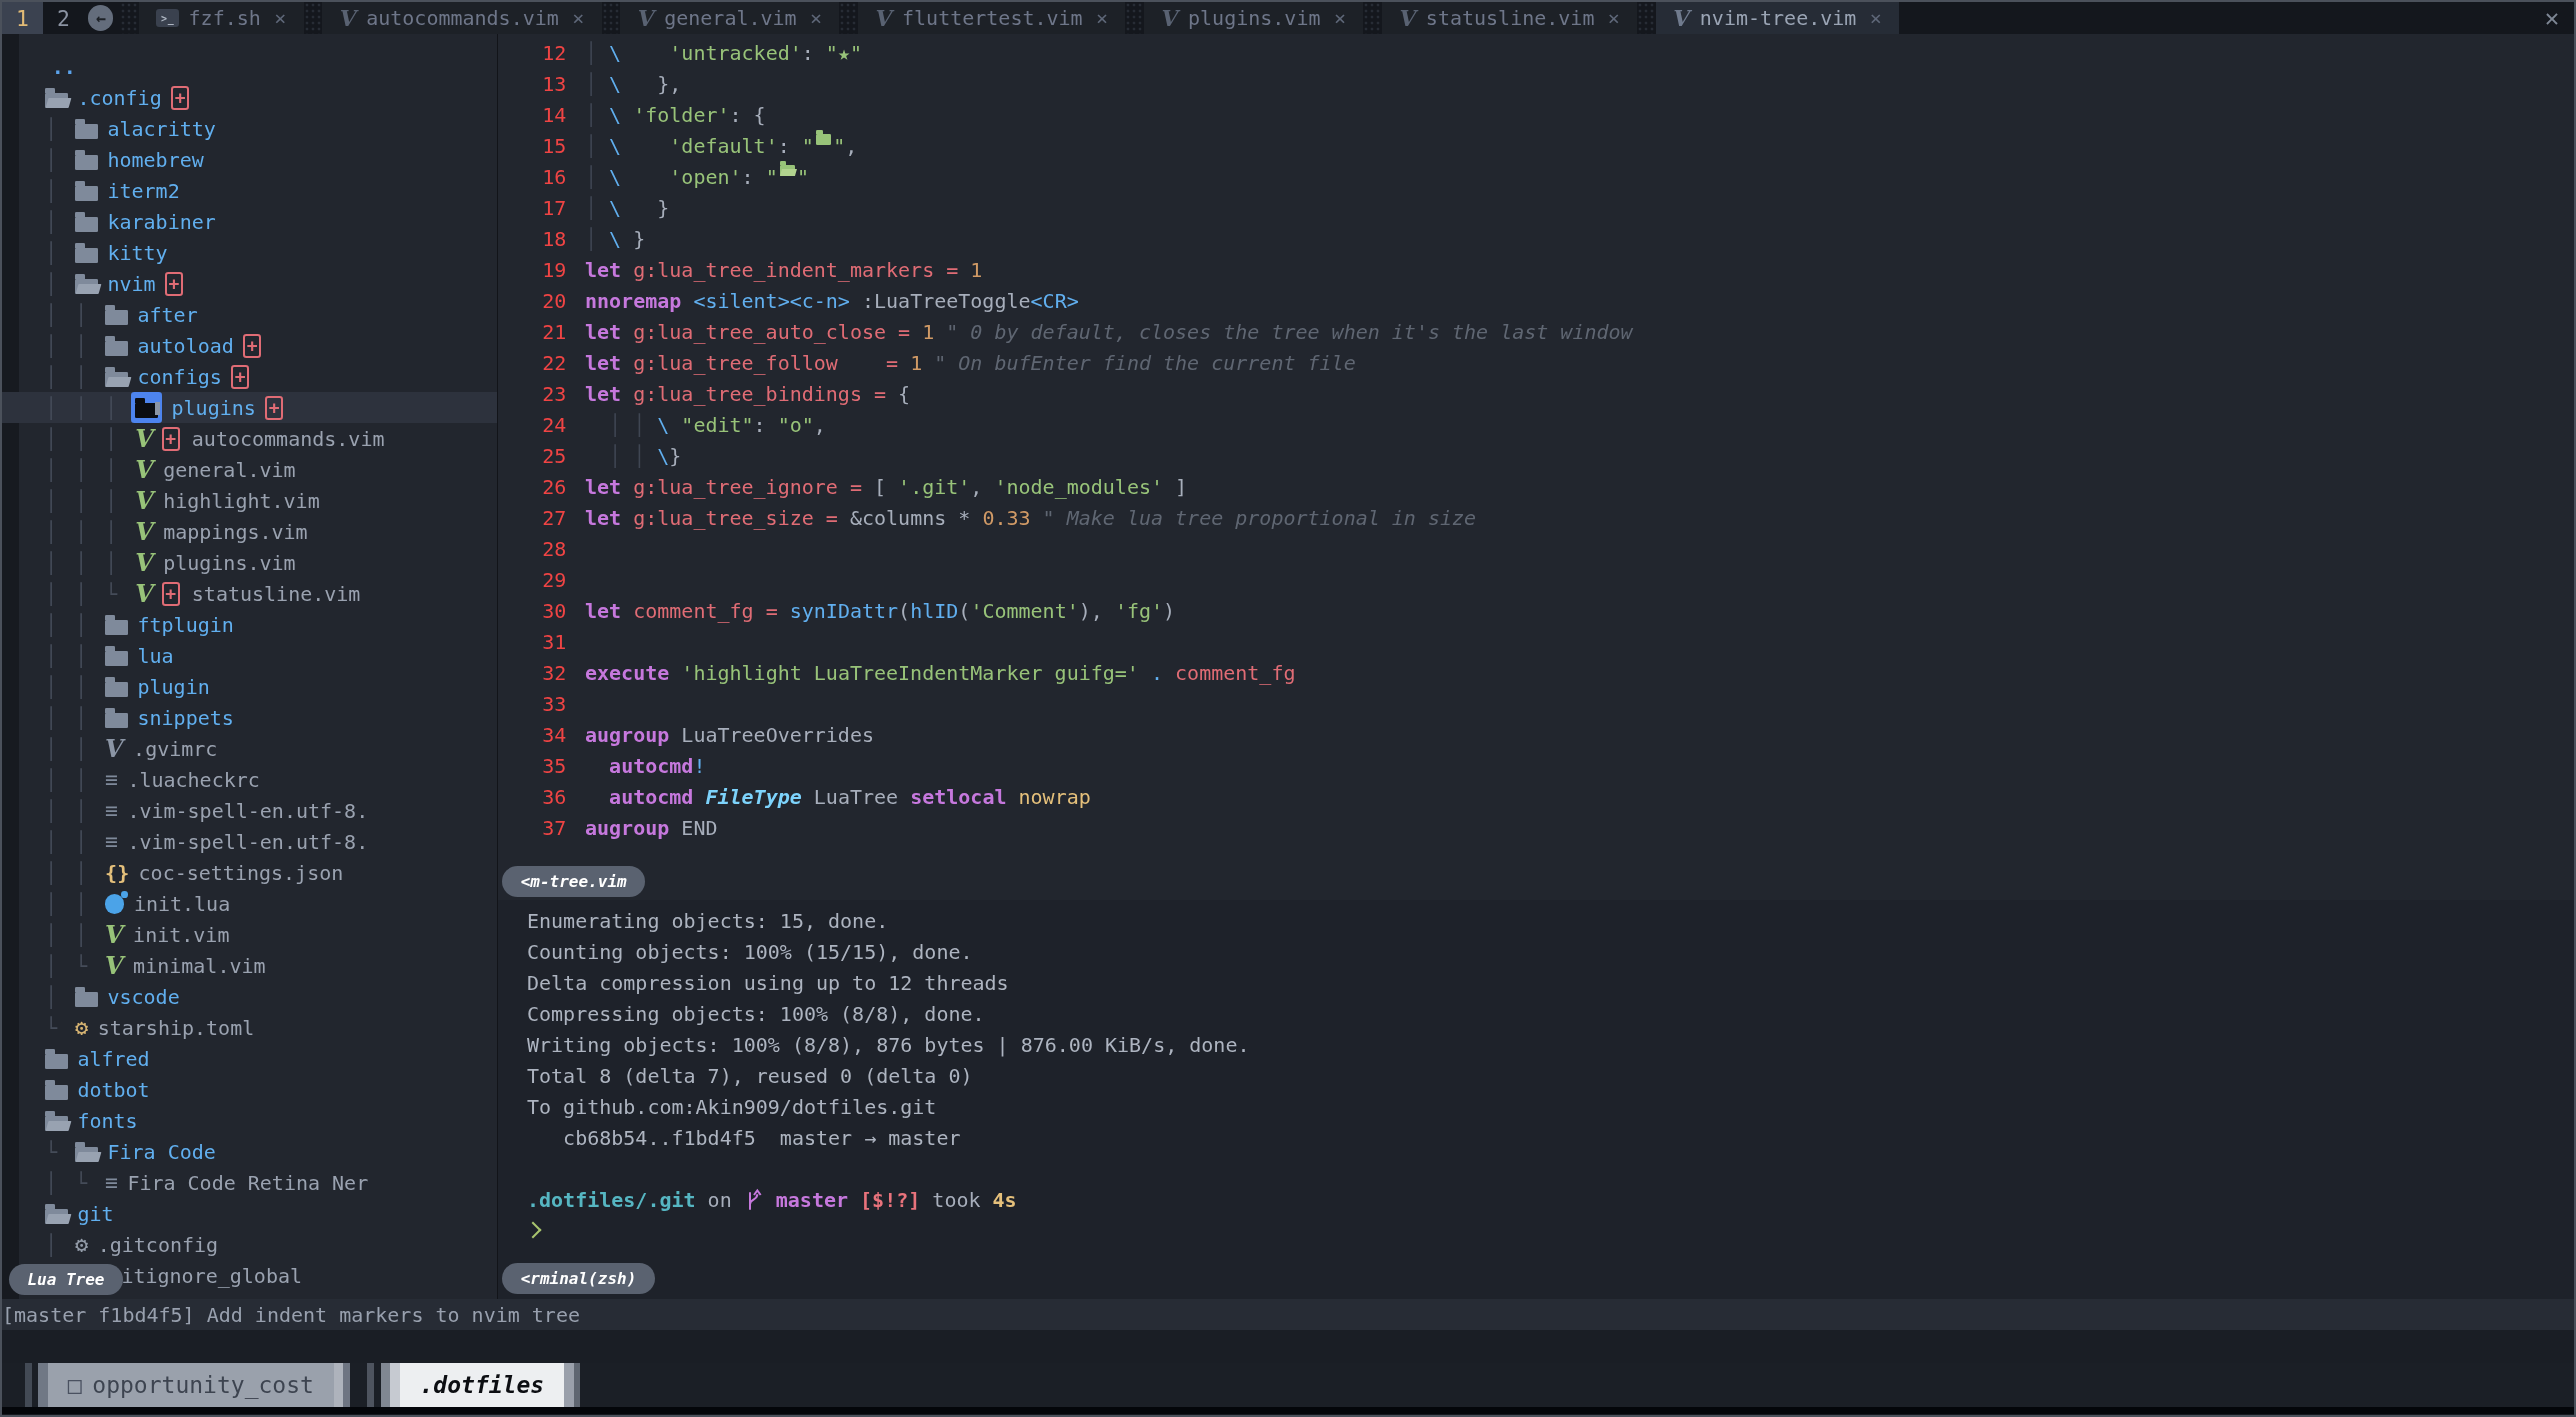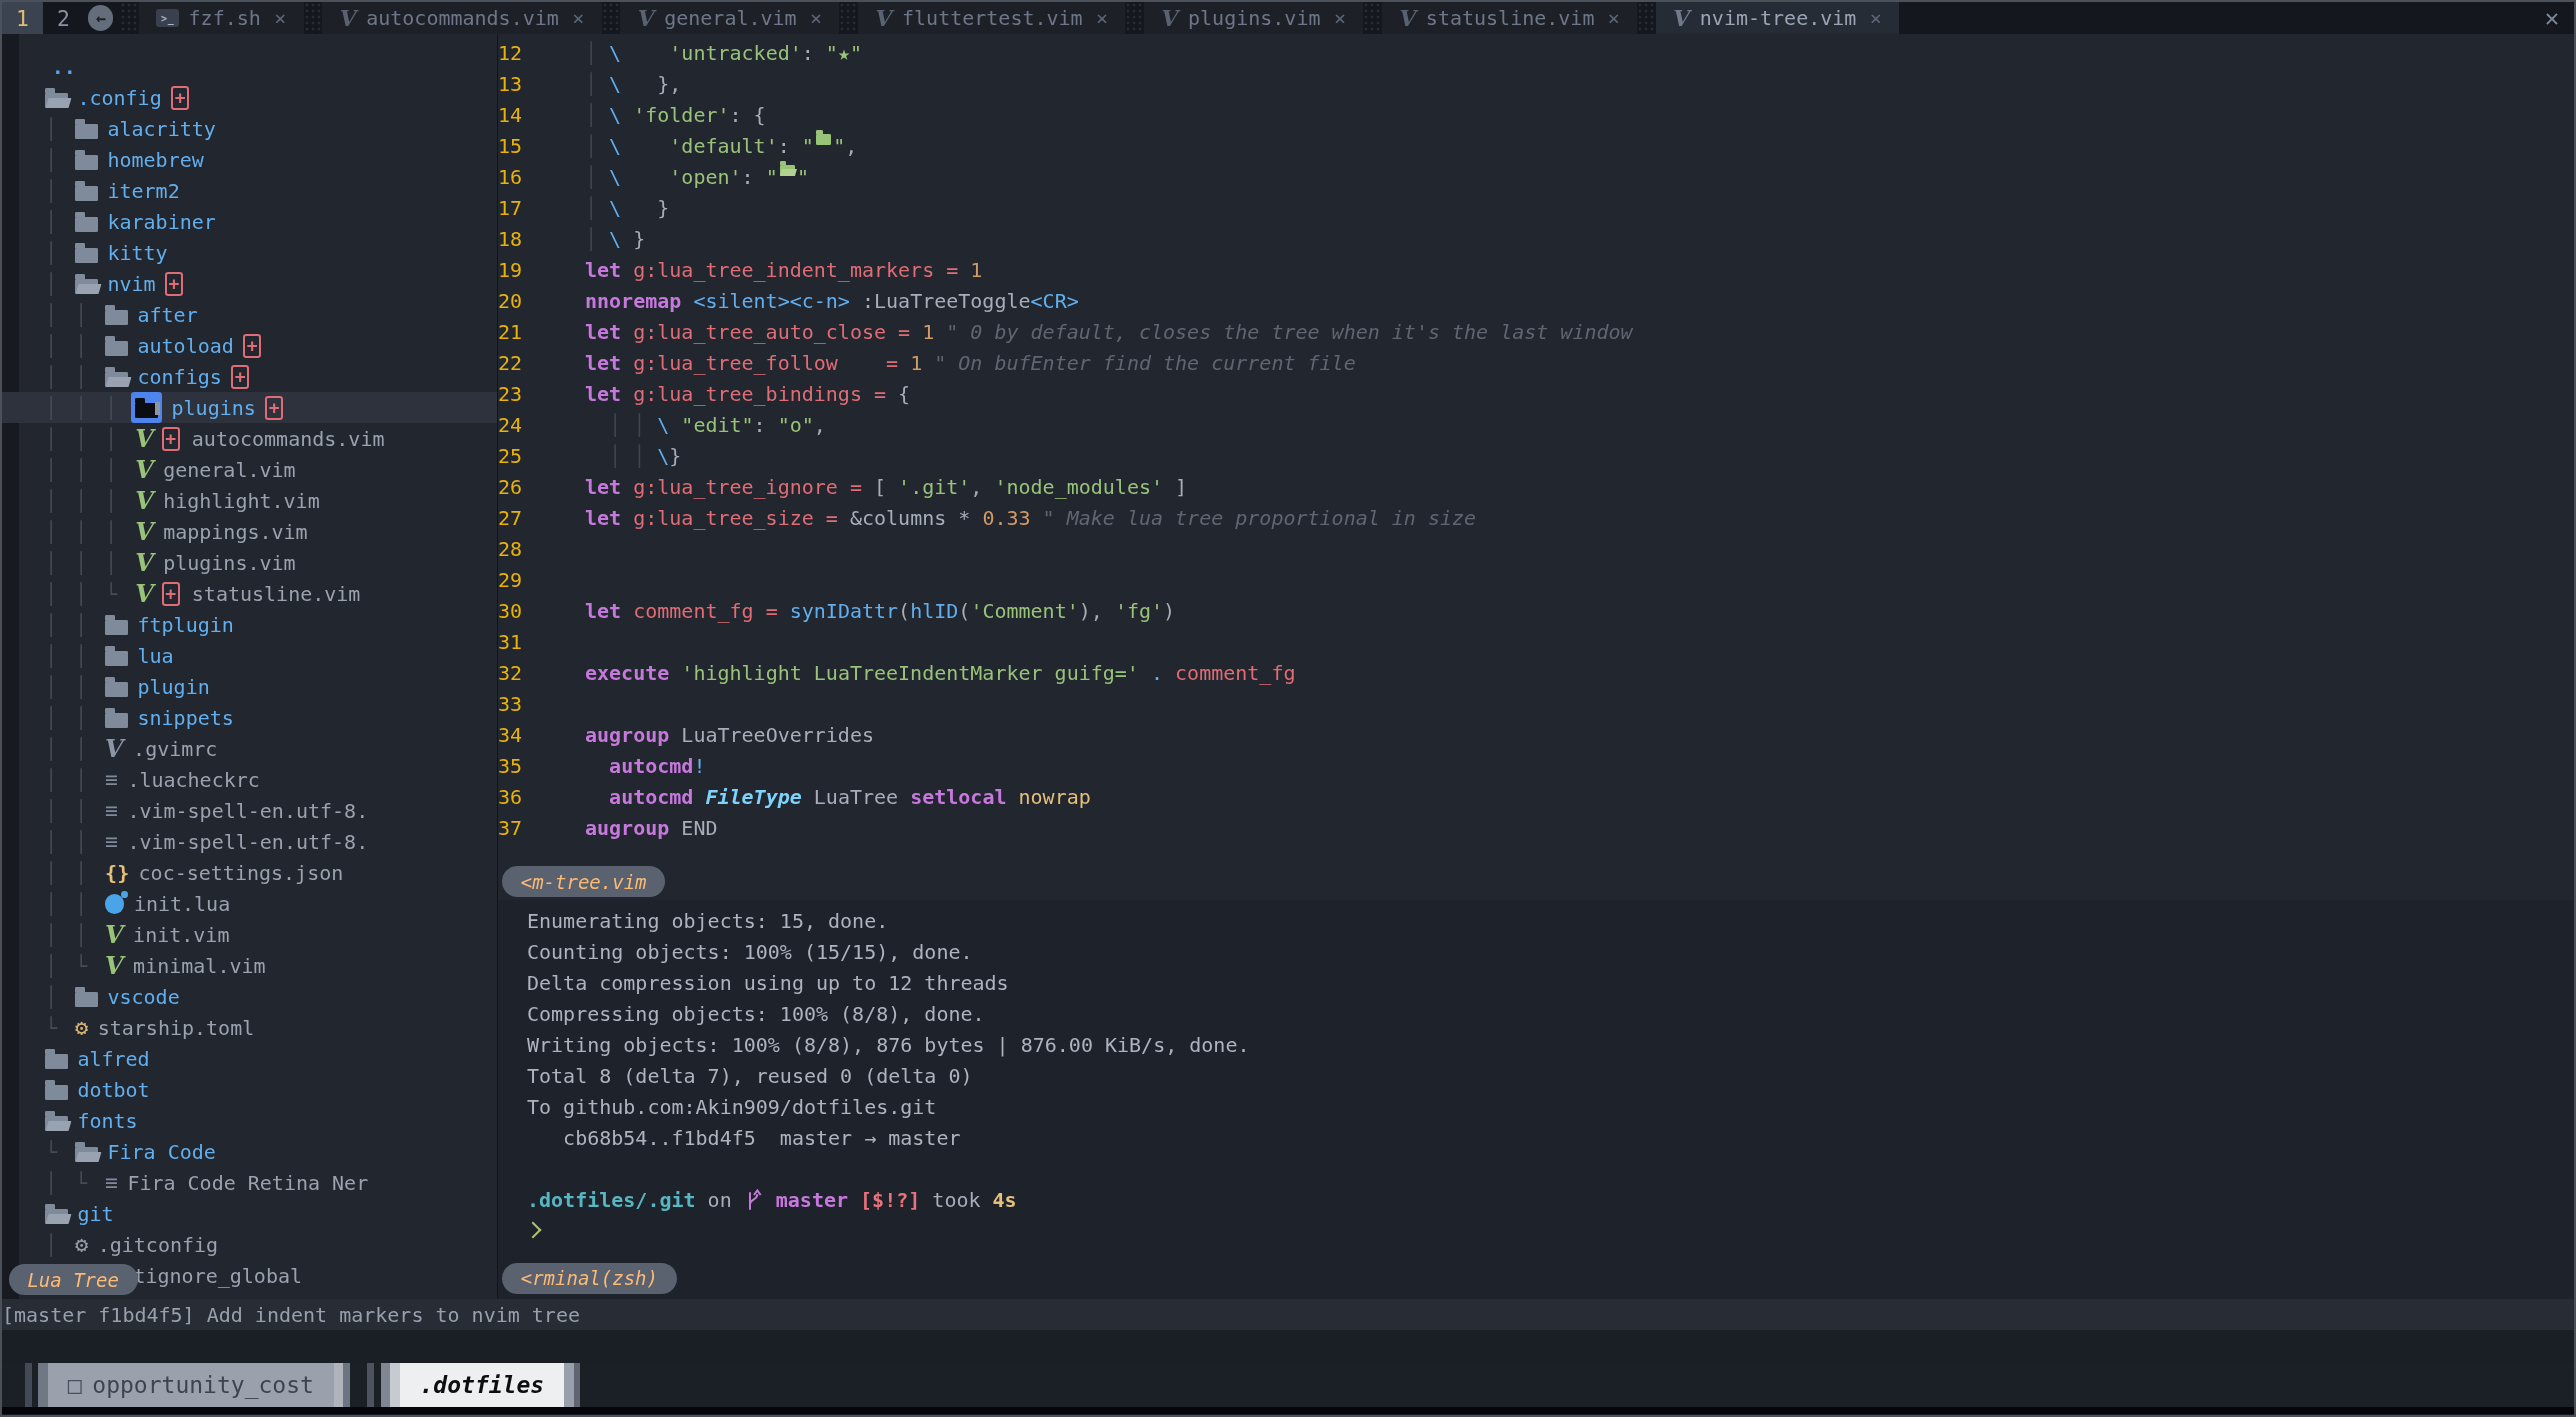--- a/index.html
+++ b/index.html
@@ -50,28 +50,28 @@
   .ic-json { color:#e5c07b; font-weight:bold; font-size:20px; flex:none; }
   .ic-lua { position:relative; width:19.4px; height:19.4px; border-radius:50%; background:#4ba3e8; flex:none; }
   .ic-lua::after { content:""; position:absolute; top:-3.3px; right:-3.3px; width:6.7px; height:6.7px; border-radius:50%; background:#4ba3e8; }
   .ic-gear { font-size:22px; line-height:1; flex:none; }
   .ic-gear.yellow { color:#d8b573; } .ic-gear.gray { color:#939ca9; }
   .ic-plus { width:18px; height:23.4px; border:2px solid #e06c75; border-radius:3.3px; color:#e06c75;
       display:flex; align-items:center; justify-content:center; font-size:18px; font-weight:bold; margin:0 0 0 9.4px; flex:none; }
   .ic-plus.before { margin:0 2.7px 0 8px; }
 
   .pill { position:absolute; left:6.7px; bottom:4px; height:31px; display:flex; align-items:center;
-      background:#5a6270; color:#fdba74; border-radius:16px; padding:0 18.7px; font-style:italic;
-      font-weight:normal; font-size:19px; white-space:pre; }
+      background:#5a6270; color:#ffffff; border-radius:16px; padding:0 18.7px; font-style:italic;
+      font-weight:bold; font-size:16px; white-space:pre; }
 
   
   .rightcol { flex:1; display:flex; flex-direction:column; min-width:0; }
   .editor { position:relative; height:866px; flex:none; background:#22262e; padding-top:6.7px; overflow:hidden; }
   .eline { display:flex; height:31px; white-space:pre; }
-  .lnum { width:87px; flex:none; padding-right:18.7px; color:#eab308; }
+  .lnum { width:87px; flex:none; text-align:right; padding-right:18.7px; color:#ef4444; }
   .code { white-space:pre; }
   .tok-p { color:#c678dd;font-weight:bold; } .tok-r { color:#e06c75; } .tok-o { color:#d19a66; }
   .tok-g { color:#98c379; } .tok-b { color:#61afef; }
   .tok-y { color:#e5c07b; } .tok-f { color:#a7aebb; }
   .tok-d { color:#5f6672; font-style:italic; }
   .tok-gd { color:#3f4653; }
   .tok-yi { color:#7dd3fc; font-style:italic; font-weight:bold; }
   .tok-folder { display:inline-block; position:relative; width:15.4px; height:11.4px; background:#98c379;
       border-radius:1.3px; margin:0 2px; vertical-align:baseline; }
   .tok-folder::before { content:""; position:absolute; top:-3.3px; left:0; width:6.7px; height:3.3px; background:inherit; border-radius:1.3px 1.3px 0 0; }

